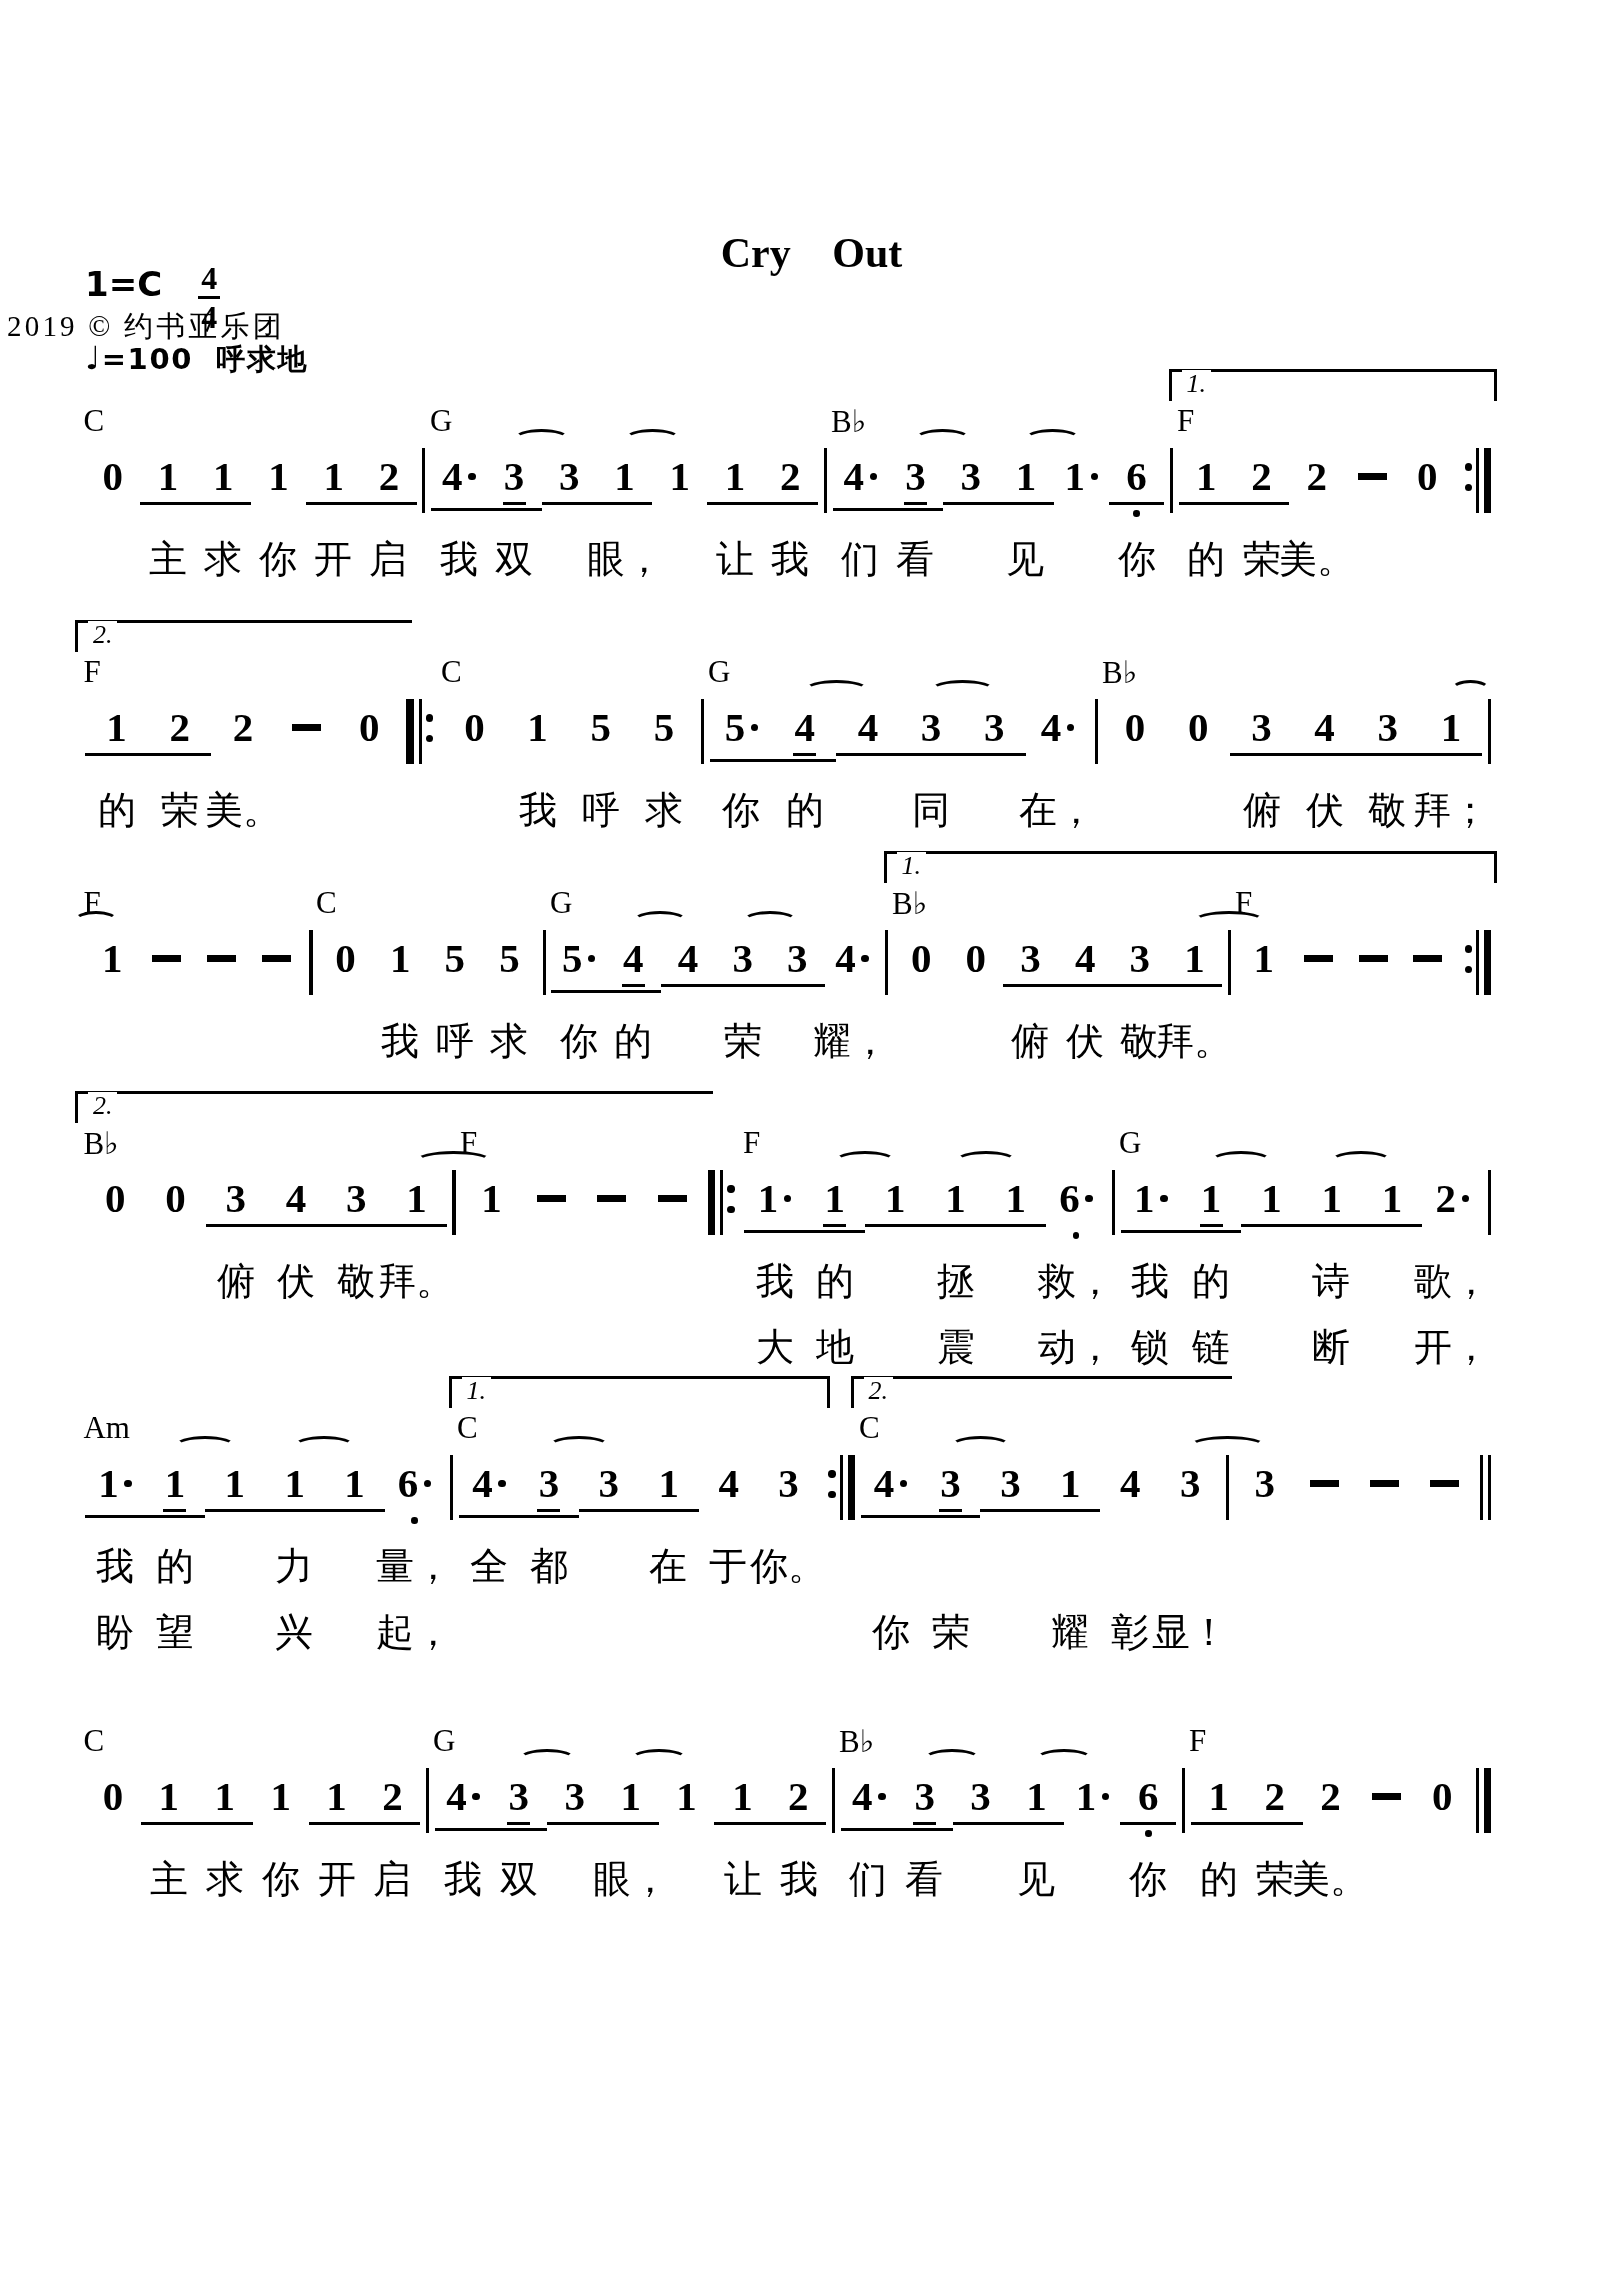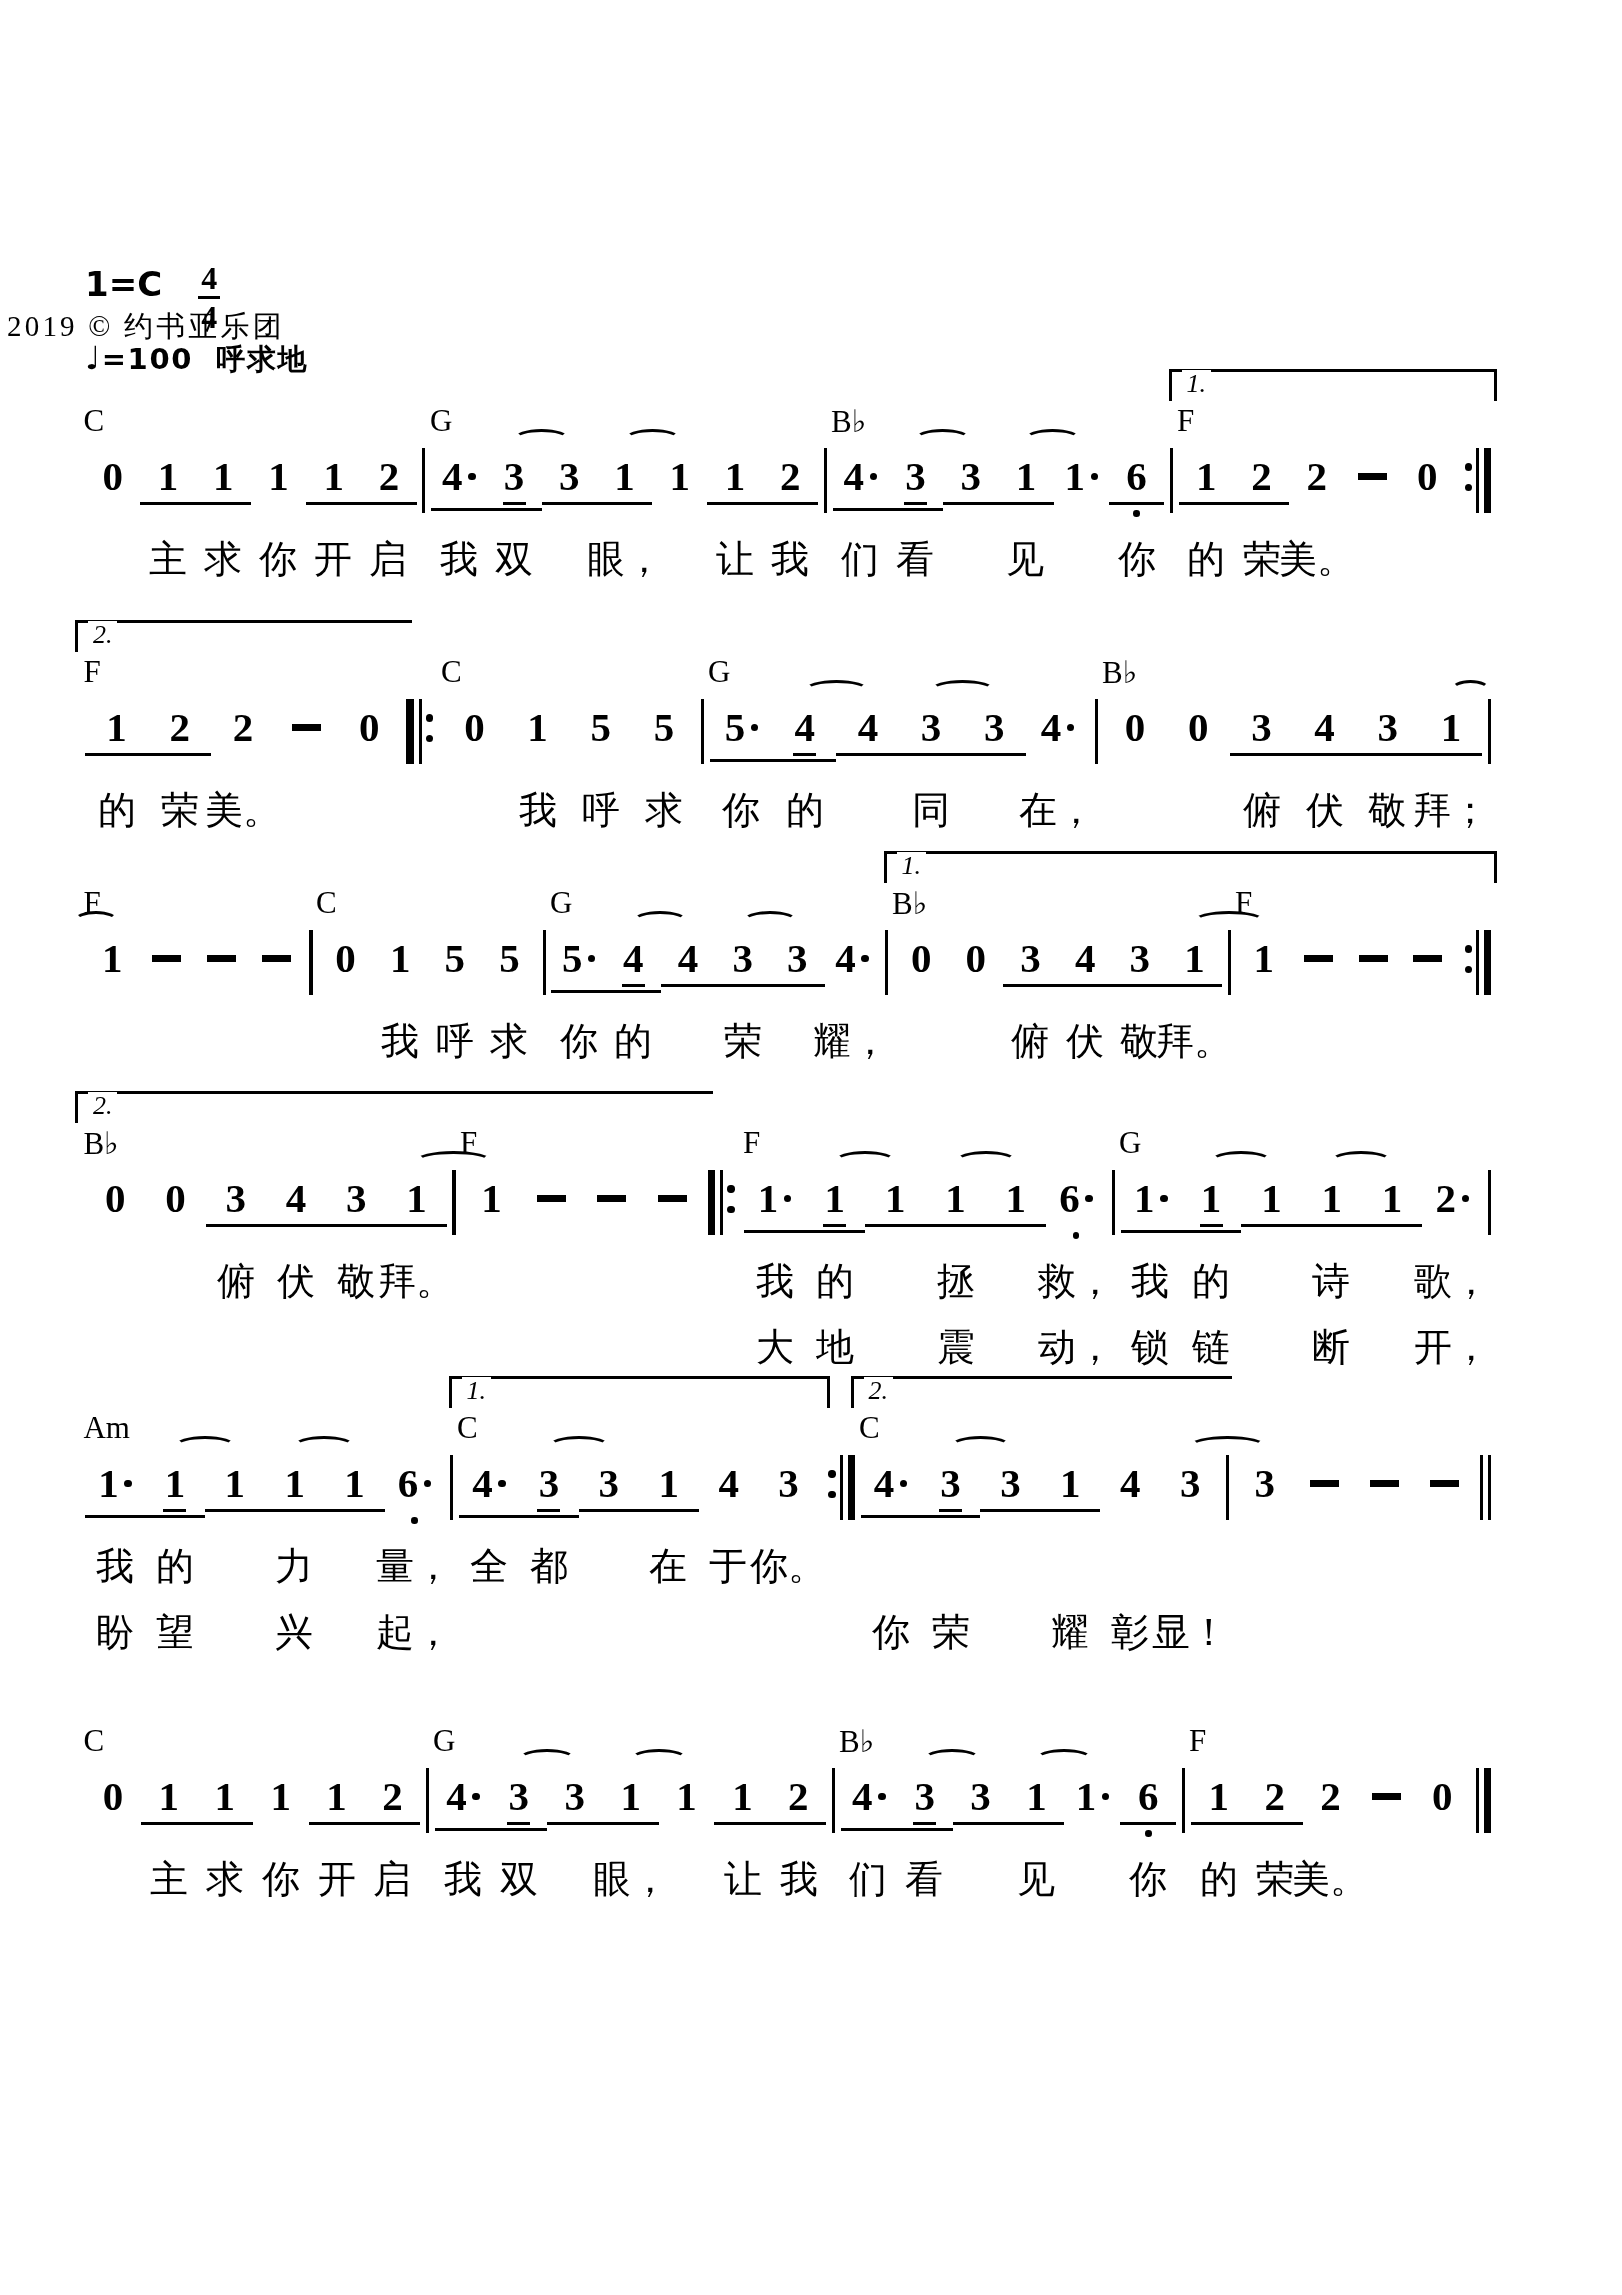--- a/index.html
+++ b/index.html
@@ -52,20 +52,21 @@
         border-radius:50%;box-sizing:border-box;}
   .lrow{position:relative;height:63px;margin-top:19.5px;}
   .lrow.second{margin-top:3.2px;}
   .syl{position:absolute;top:6.5px;transform:translateX(-50%);font-size:38px;line-height:45px;
        font-family:"Liberation Serif",serif;white-space:nowrap;}
 </style>
 </head>
 <body>
 
 <div id="sheet">
+  <div class="subtitle">Cry Out</div>
 
   <div class="keyrow">
     <div class="keysig"><span>1=C</span></div>
     <div class="tsig">
       <div class="tnum">4</div>
       <div class="tden">4</div>
     </div>
   </div>
 
   <div class="temporow">

